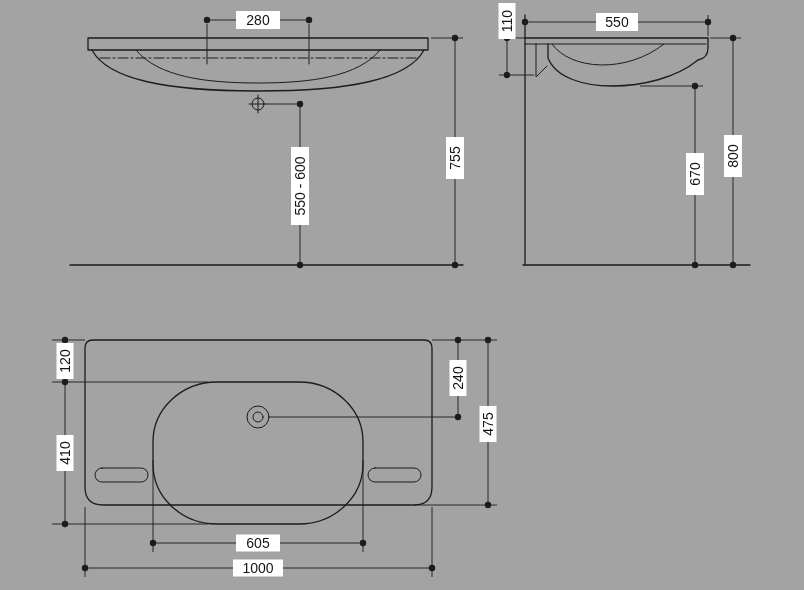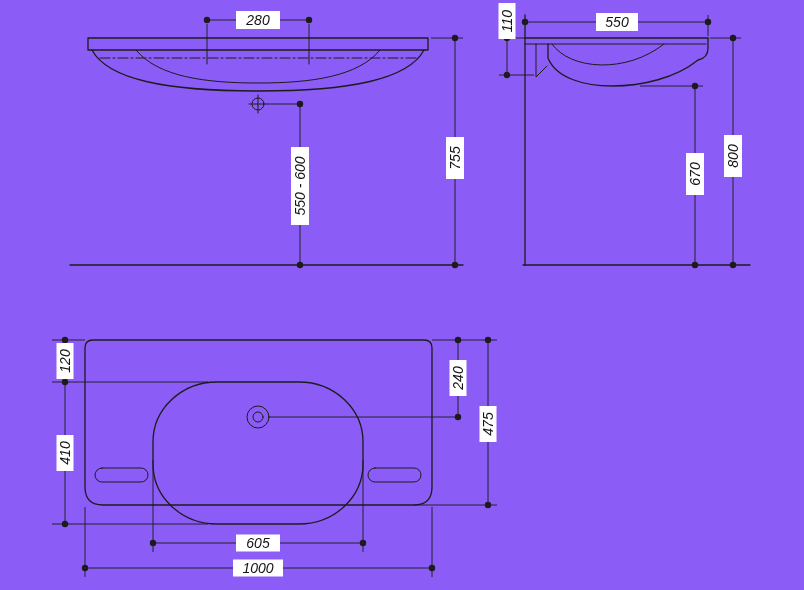--- a/index.html
+++ b/index.html
@@ -1,23 +1,22 @@
 <!DOCTYPE html>
 <html><head>
 <meta charset="utf-8">
 <style>
   html, body { margin: 0; padding: 0; background: #ffffff; }
   #stage {
     position: relative;
     width: 804px;
     height: 590px;
-    background: #8b5cf6;
+    background: #a3a3a3;
     font-family: "Liberation Sans", sans-serif;
     overflow: hidden;
-    font-style: italic;
   }
   svg { display: block; }
   .outline { fill: none; stroke: #1c1c1c; stroke-width: 1.3; stroke-linecap: round; stroke-linejoin: round; }
   .thin    { fill: none; stroke: #1c1c1c; stroke-width: 1; stroke-linecap: round; stroke-linejoin: round; }
   .dim     { fill: none; stroke: #1c1c1c; stroke-width: 0.9; }
   .dash    { stroke-dasharray: 10 3 2 3; }
   .dot     { fill: #1c1c1c; stroke: none; }
   .lbl-box { fill: #ffffff; stroke: none; }
   .lbl     { font-family: "Liberation Sans", sans-serif; font-size: 14px; fill: #141414; text-anchor: middle; }
 </style>

